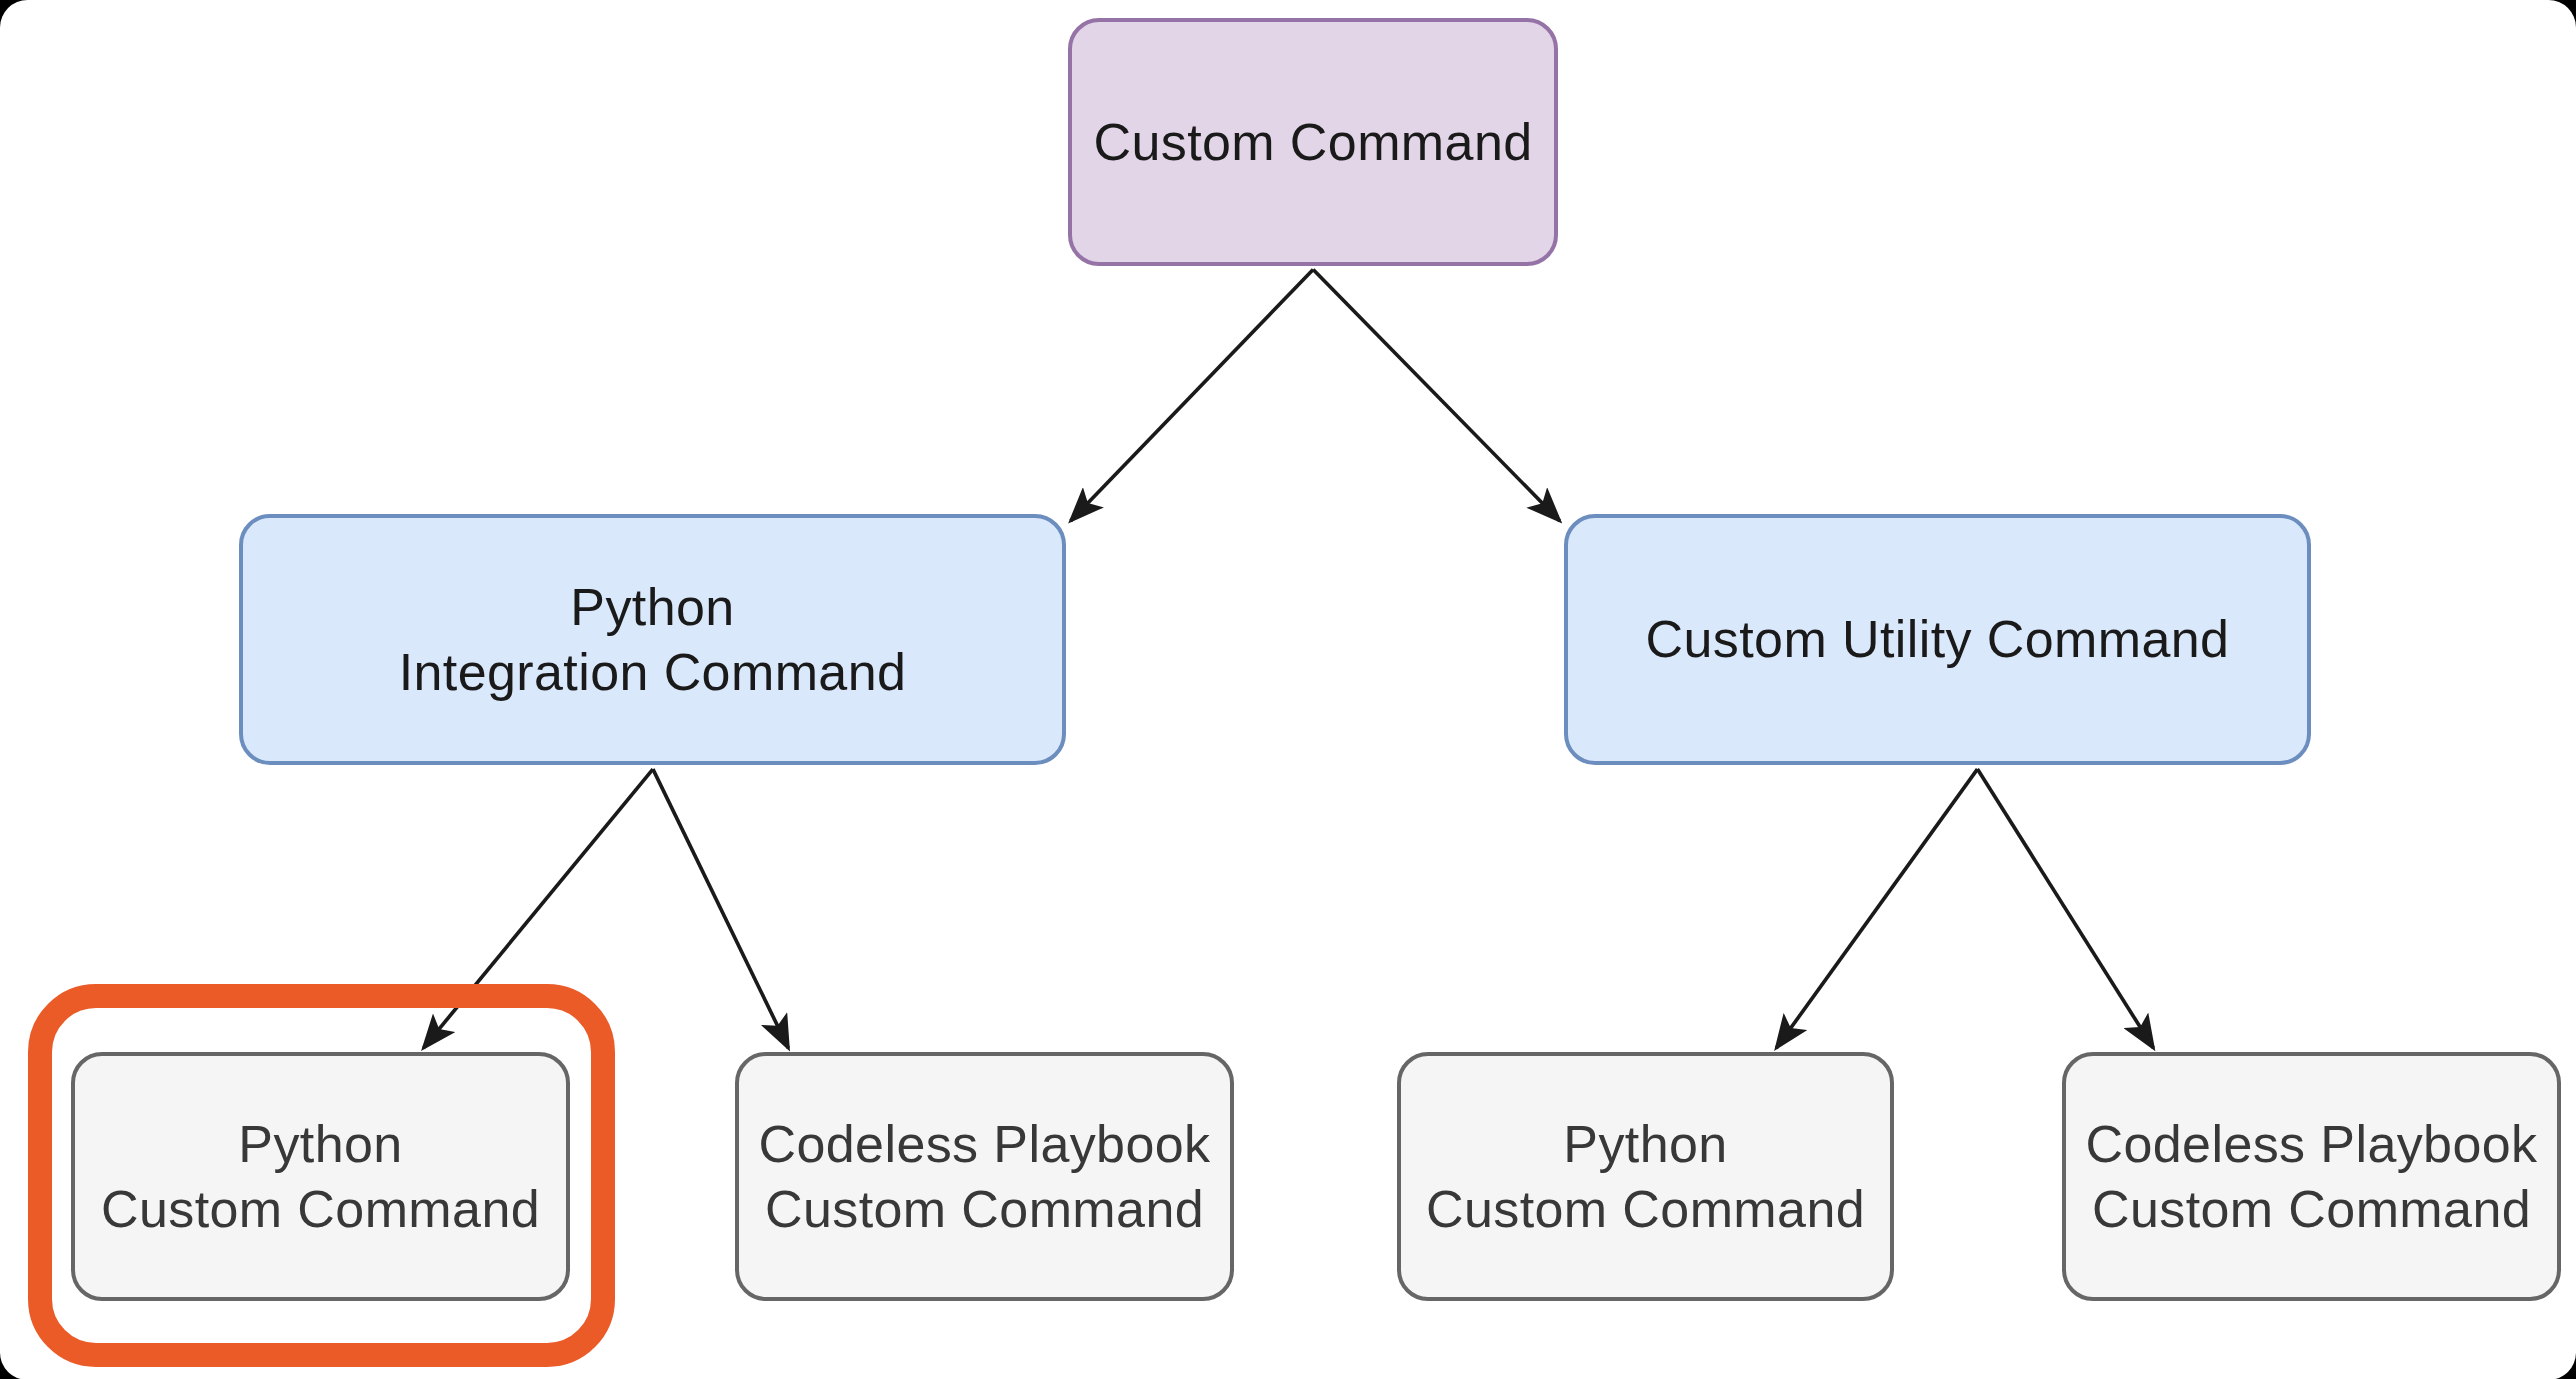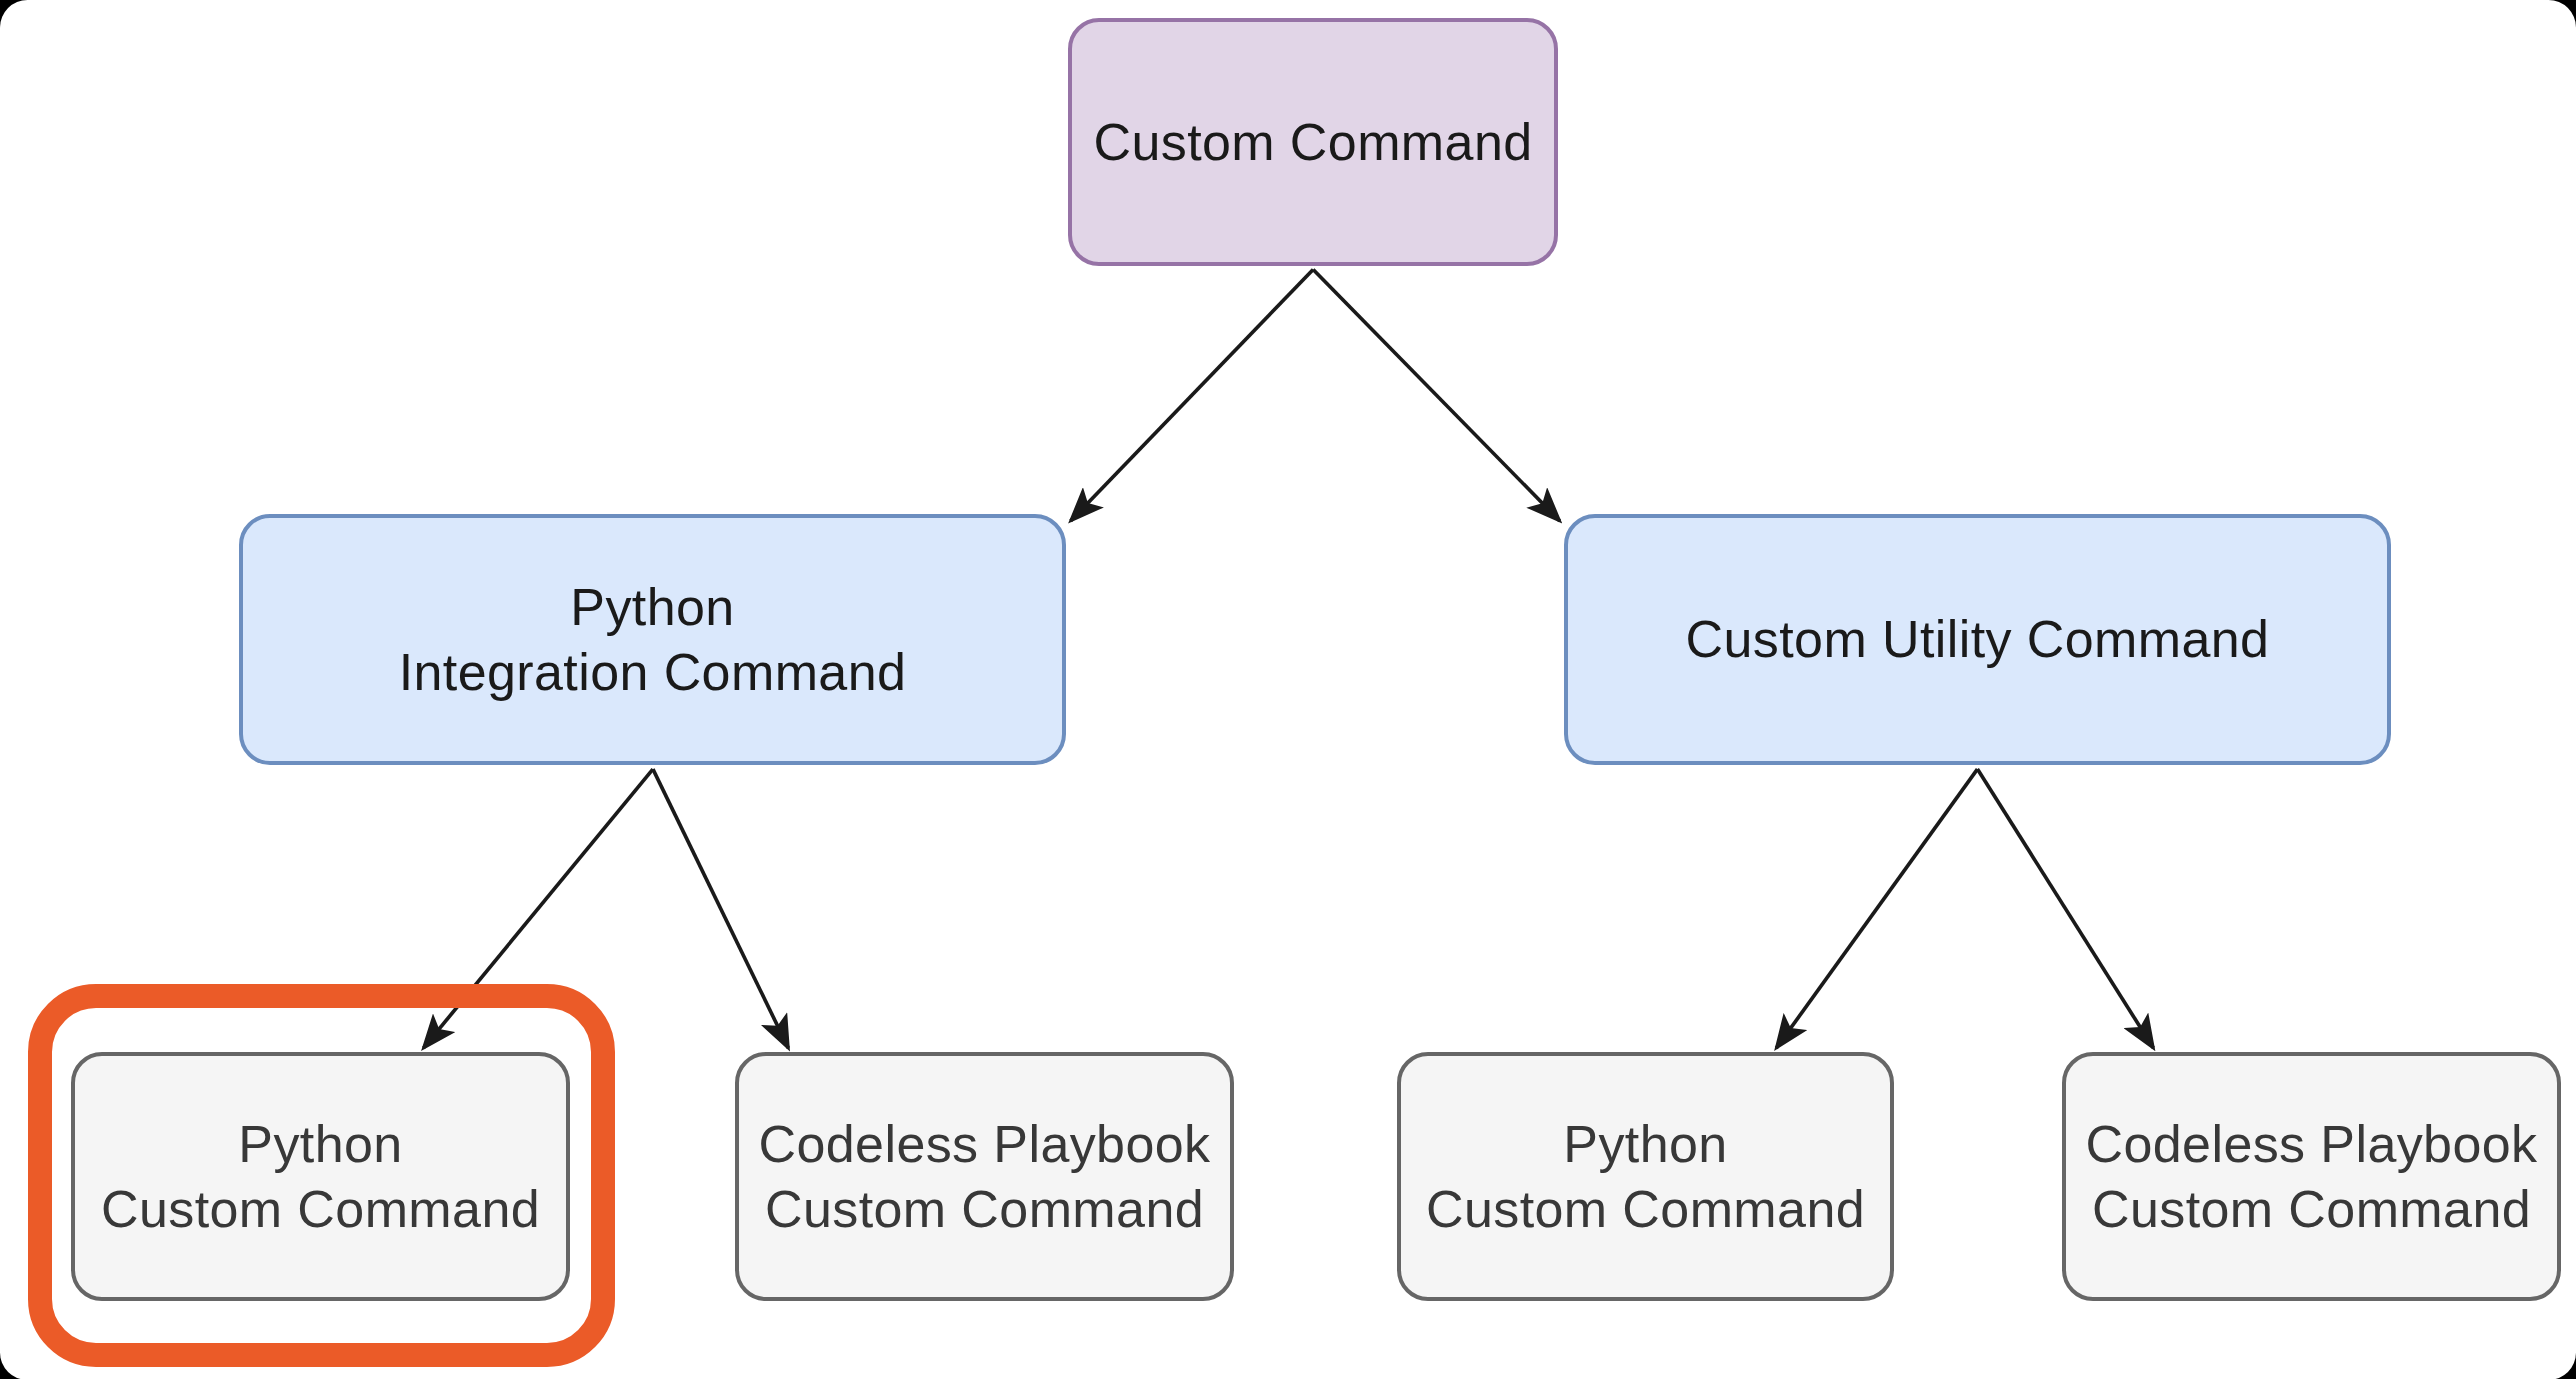--- a/index.html
+++ b/index.html
@@ -68,21 +68,21 @@
   </svg>
 
   <div class="nodes-layer">
       <div class="node" style="left: 1068px; top: 18px; width: 490px; height: 248px; background: rgb(225, 213, 231); border-color: rgb(150, 115, 166); border-width: 4.9px; color: rgb(26, 26, 26);">
         <span class="node-line">Custom Command</span>
       </div>
       <div class="node" style="left: 239px; top: 514px; width: 827px; height: 251px; background: rgb(218, 232, 252); border-color: rgb(108, 142, 191); border-width: 4.9px; color: rgb(26, 26, 26);">
         <span class="node-line">Python</span>
         <span class="node-line">Integration Command</span>
       </div>
-      <div class="node" style="left: 1564px; top: 514px; width: 827px; height: 251px; background: rgb(218, 232, 252); border-color: rgb(108, 142, 191); border-width: 4.9px; color: rgb(26, 26, 26);">
+      <div class="node" style="left: 1564px; top: 514px; width: 747px; height: 251px; background: rgb(218, 232, 252); border-color: rgb(108, 142, 191); border-width: 4.9px; color: rgb(26, 26, 26);">
         <span class="node-line">Custom Utility Command</span>
       </div>
       <div class="node" style="left: 71px; top: 1052px; width: 499px; height: 249px; background: rgb(245, 245, 245); border-color: rgb(102, 102, 102); border-width: 4px; color: rgb(56, 56, 56);">
         <span class="node-line">Python</span>
         <span class="node-line">Custom Command</span>
       </div>
       <div class="node" style="left: 735px; top: 1052px; width: 499px; height: 249px; background: rgb(245, 245, 245); border-color: rgb(102, 102, 102); border-width: 4px; color: rgb(56, 56, 56);">
         <span class="node-line">Codeless Playbook</span>
         <span class="node-line">Custom Command</span>
       </div>

